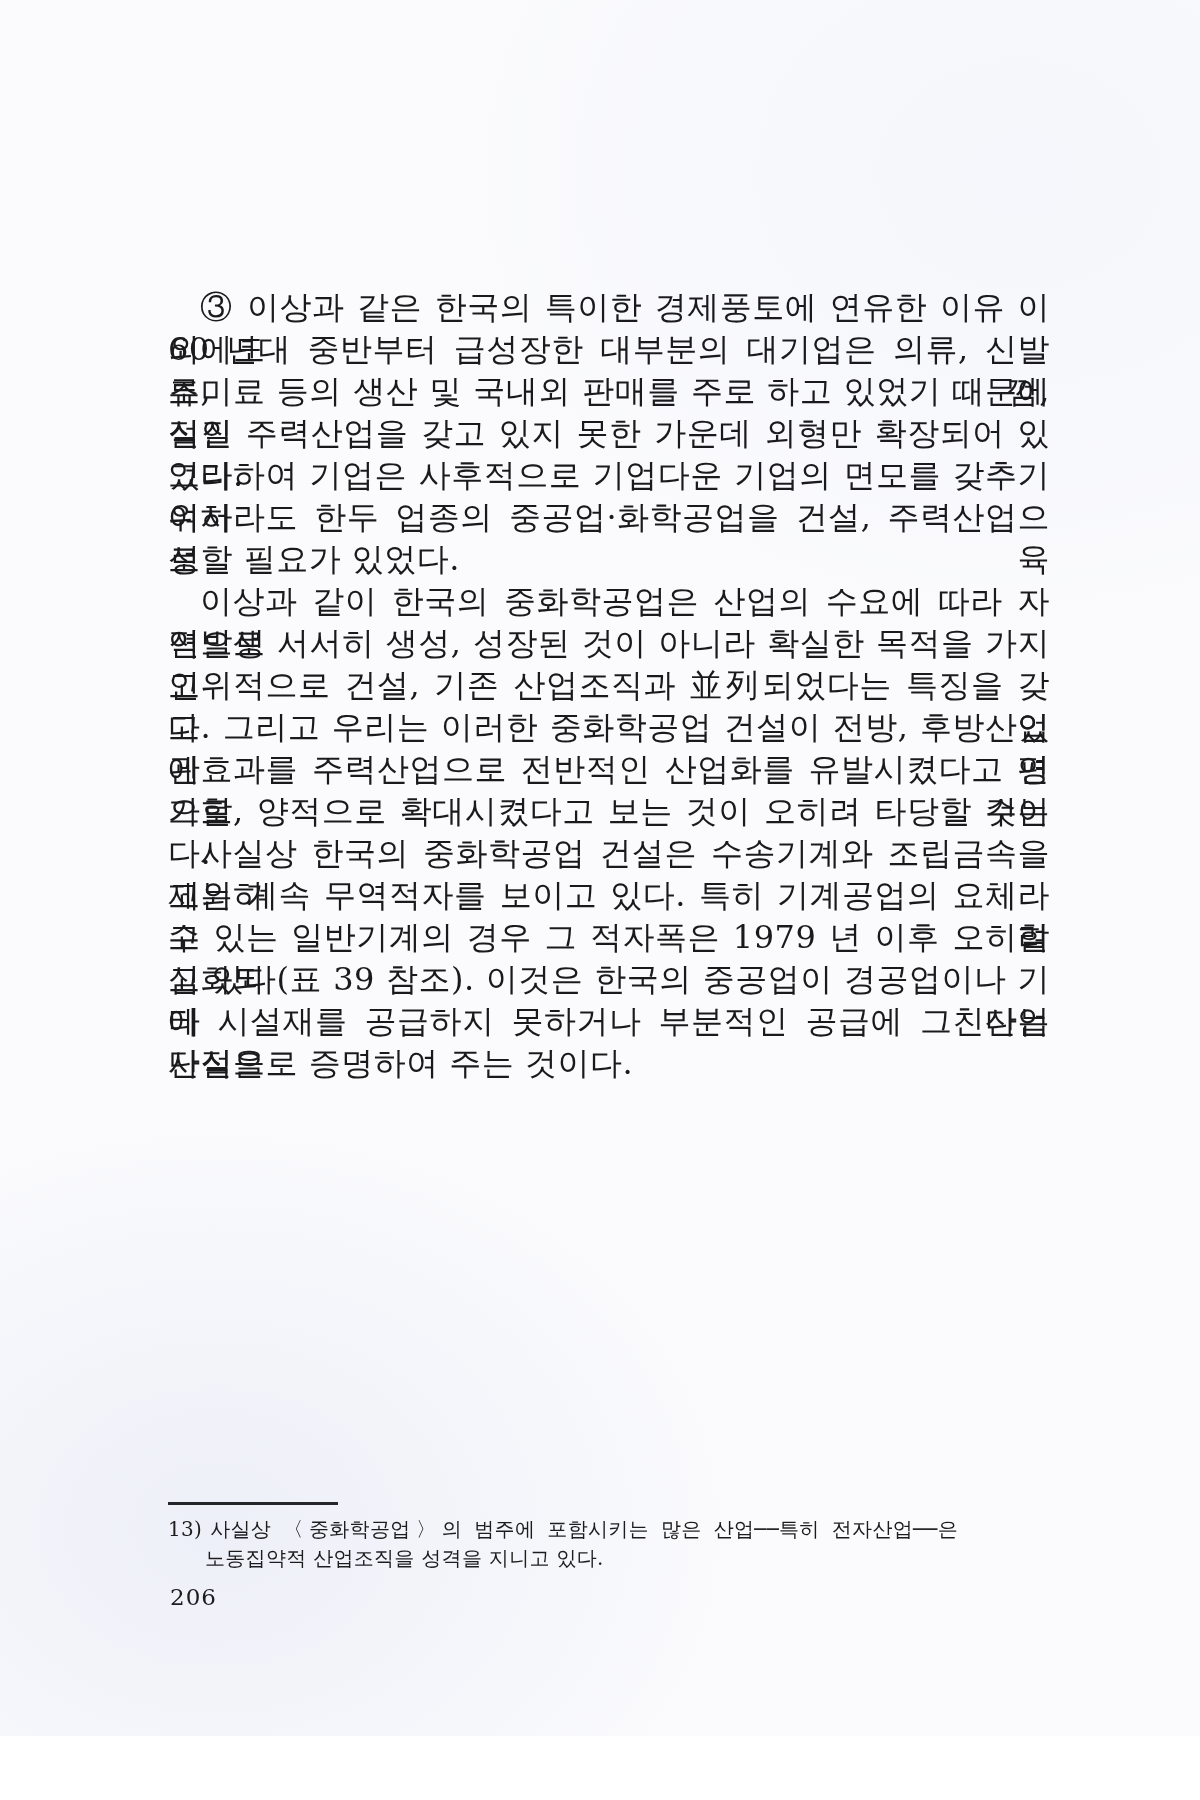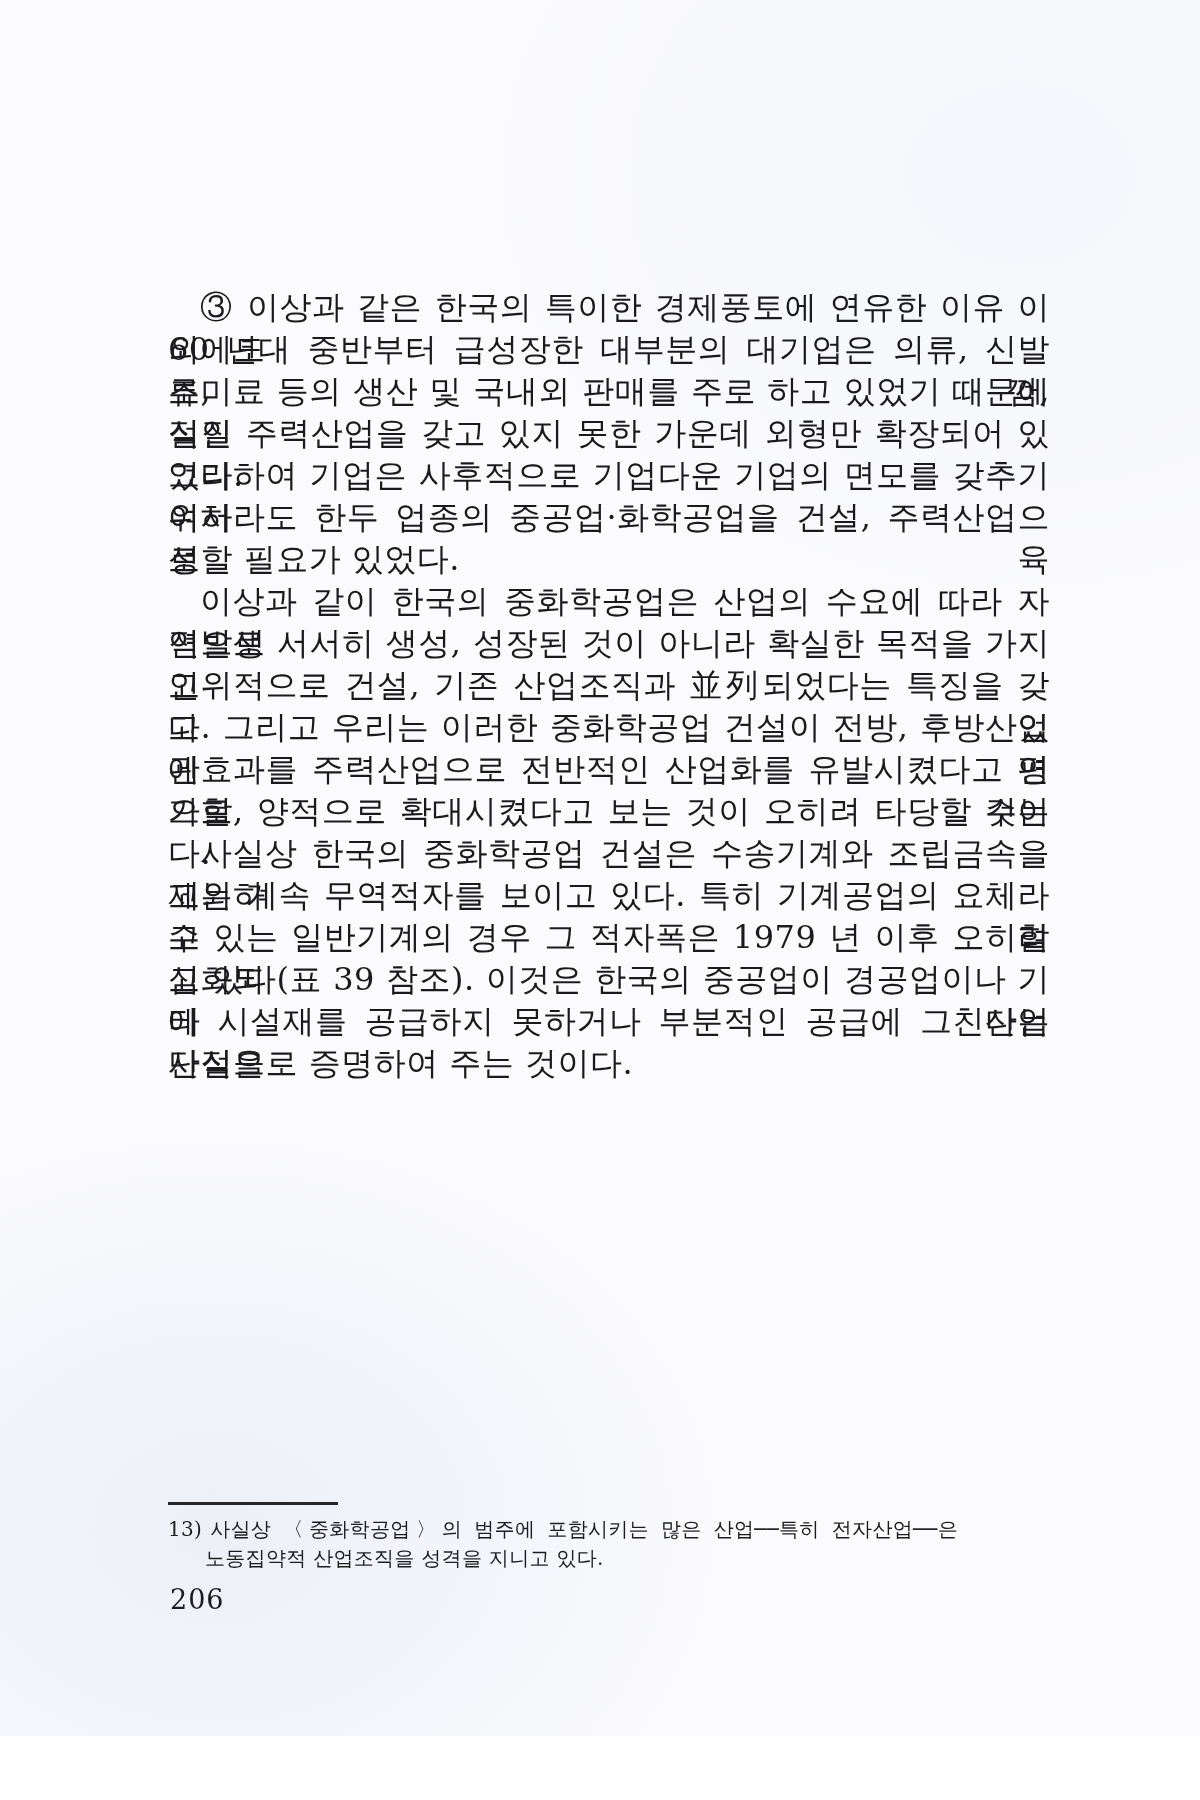--- a/index.html
+++ b/index.html
@@ -66,21 +66,21 @@
   }
   .fn-line.cont {
     padding-left: 37px;
     text-align: left;
   }
   .fn-marker { padding-right: 8px; }
   .page-number {
     position: absolute;
     left: 170px;
     top: 1584px;
-    font-size: 27px;
+    font-size: 23px;
     letter-spacing: 1px;
     color: #1c1c1e;
   }
 </style>
 </head>
 <body>
 
 <div class="page">
 
   <div class="body-text">

